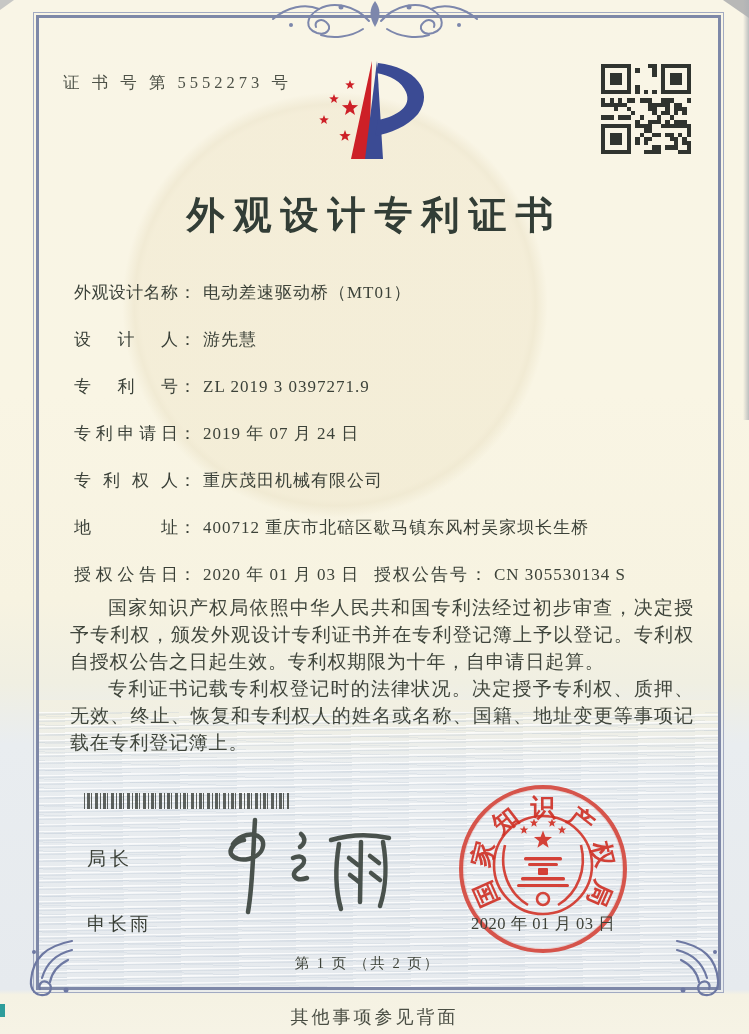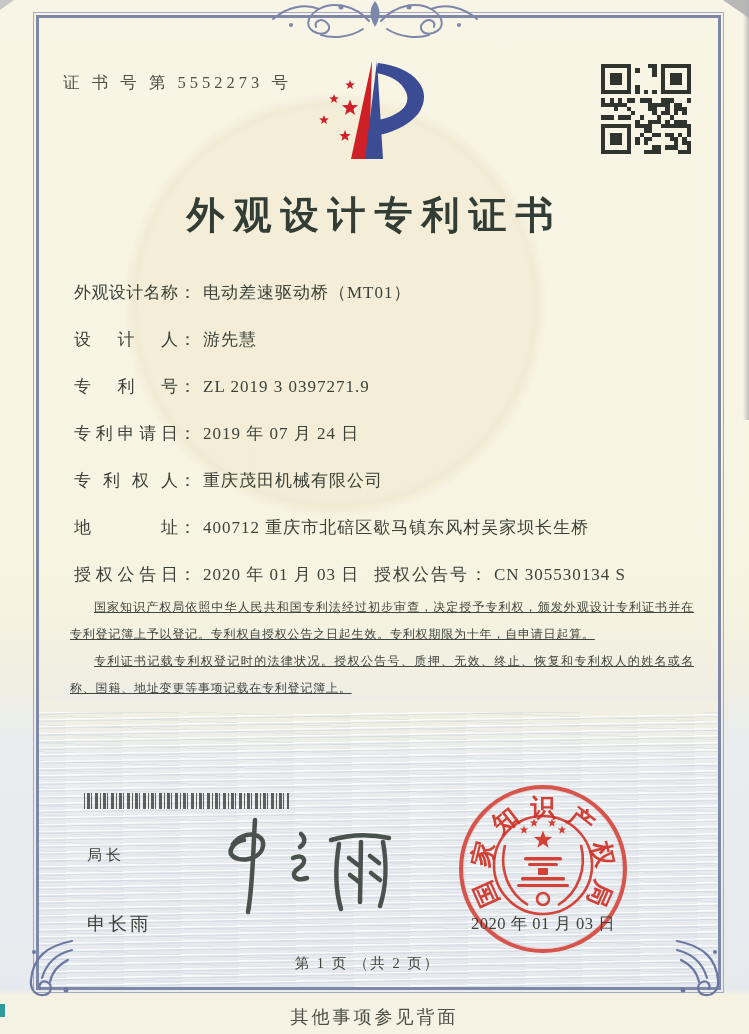--- a/index.html
+++ b/index.html
@@ -69,34 +69,34 @@
     display:inline-block;width:104px;text-align:justify;text-align-last:justify;
     vertical-align:top;color:#3a4038;
   }
   .fcolon{display:inline-block;margin-left:1px;}
   .fvalue{margin-left:7px;letter-spacing:1px;color:#3c4239;}
   .pair2{position:absolute;left:300px;top:0;}
   .pair2 .flabel2{letter-spacing:2px;}
 
   .paras{
     position:absolute;left:70px;top:594px;width:624px;color:#40463d;
-    font-size:12px;line-height:27px;text-align:justify;letter-spacing:.8px;text-decoration:underline;
+    font-size:19px;line-height:27px;text-align:justify;letter-spacing:.8px;
   }
   .paras p{margin:0;text-indent:2em;}
 
   .barcode{
     position:absolute;left:84px;top:793px;width:205px;height:16px;opacity:.82;
     background:repeating-linear-gradient(90deg,
       #3b403b 0 1.5px, transparent 1.5px 3px,
       #3b403b 3px 6px, transparent 6px 7.5px,
       #3b403b 7.5px 8.5px, transparent 8.5px 11.5px,
       #3b403b 11.5px 14px, transparent 14px 16px);
   }
 
-  .director-title{position:absolute;left:87px;top:846px;font-size:15px;letter-spacing:4px;color:#3a3f37;}
+  .director-title{position:absolute;left:87px;top:846px;font-size:19px;letter-spacing:4px;color:#3a3f37;}
   .director-name{position:absolute;left:87px;top:883px;font-size:18.5px;letter-spacing:3px;color:#3a3f37;margin-top:28px;}
   .signature{position:absolute;left:203px;top:812px;width:205px;height:106px;}
 
   .seal{position:absolute;left:459px;top:785px;width:168px;height:168px;}
   .seal-ring{
     position:absolute;left:0;top:0;right:0;bottom:0;border-radius:50%;
     border:4.5px solid rgba(210,58,46,.85);
     box-shadow:inset 0 0 0 1px rgba(210,58,46,.15);
   }
   .seal-char{
@@ -422,21 +422,21 @@
     <div class="frow">
       <span class="flabel">授权公告日</span><span class="fcolon">：</span><span class="fvalue">2020 年 01 月 03 日</span>
       <span class="pair2">
         <span class="flabel2">授权公告号</span><span class="fcolon">：</span><span class="fvalue">CN 305530134 S</span>
       </span>
     </div>
   </div>
 
   <div class="paras">
     <p>国家知识产权局依照中华人民共和国专利法经过初步审查，决定授予专利权，颁发外观设计专利证书并在专利登记簿上予以登记。专利权自授权公告之日起生效。专利权期限为十年，自申请日起算。</p>
-    <p>专利证书记载专利权登记时的法律状况。授权公告号、质押、无效、终止、恢复和专利权人的姓名或名称、国籍、地址变更等事项记载在专利登记簿上。</p>
+    <p>专利证书记载专利权登记时的法律状况。决定授予专利权、质押、无效、终止、恢复和专利权人的姓名或名称、国籍、地址变更等事项记载在专利登记簿上。</p>
   </div>
 
   <div class="barcode"></div>
 
   <div class="director-title">局长</div>
   <div class="director-name">申长雨</div>
   <svg class="signature" viewBox="0 0 205 106">
     <g stroke="#39423c" stroke-width="4.5" fill="none" stroke-linecap="round" opacity="0.9">
       <path d="M52,8 C50,38 50,72 45,100"></path>
       <path d="M30,32 C40,18 62,20 60,34 C58,48 34,52 28,42 C26,36 33,29 41,28"></path>

